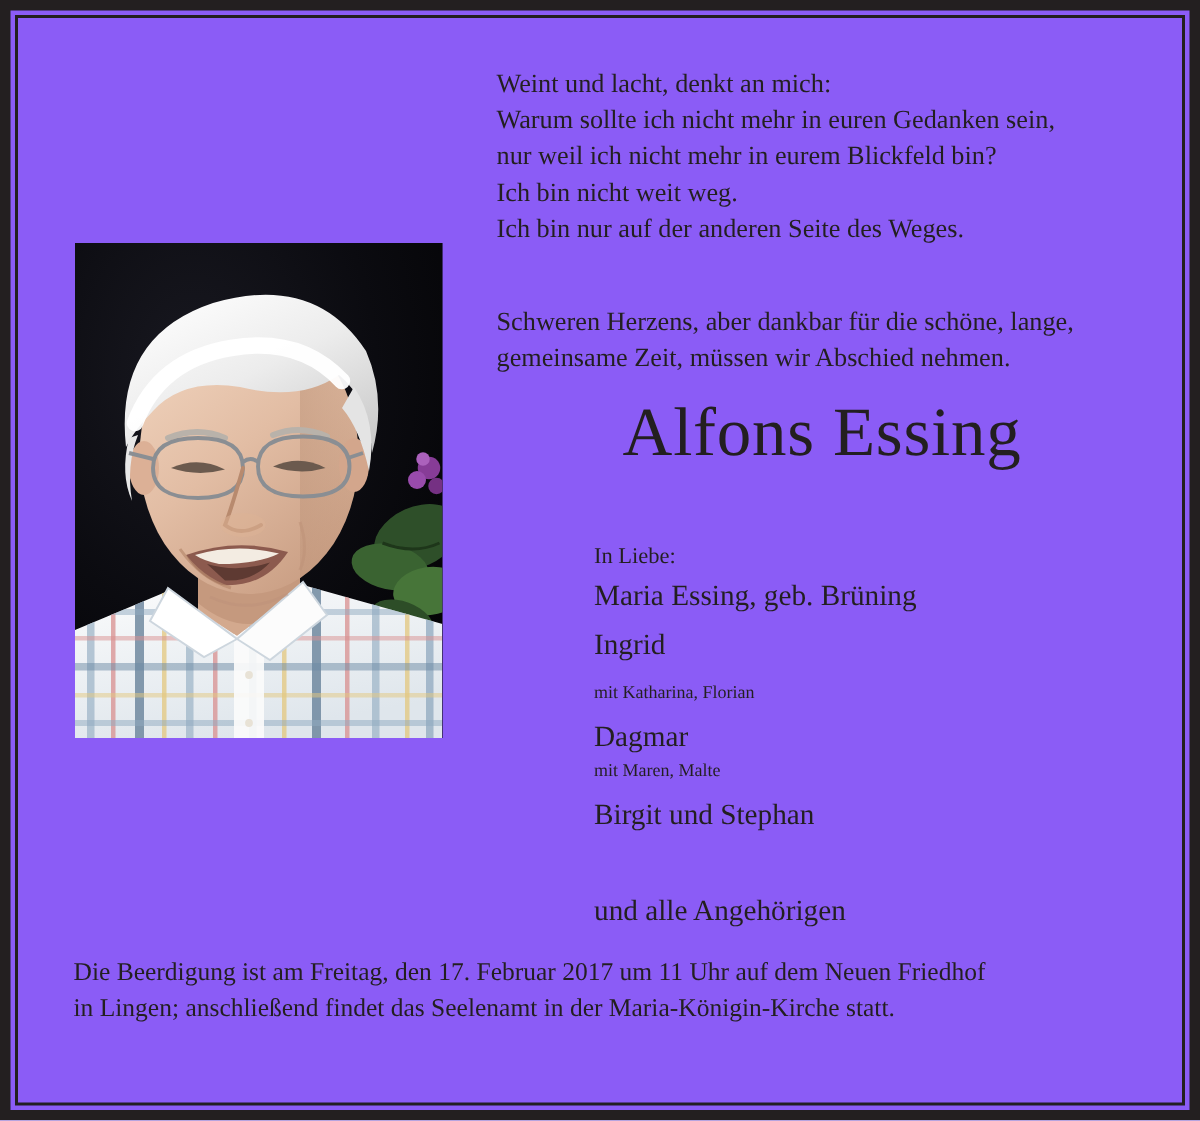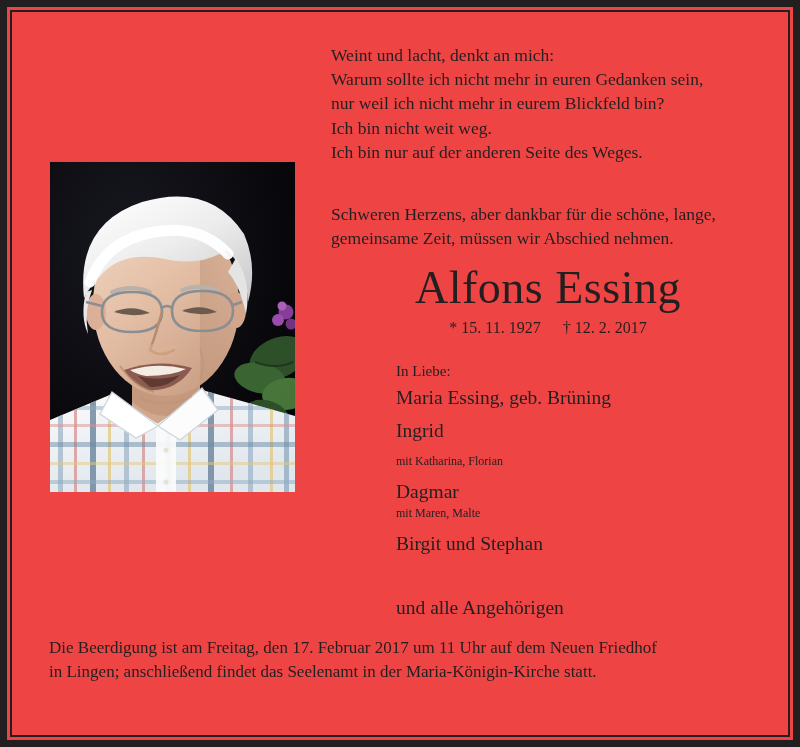--- a/index.html
+++ b/index.html
@@ -10,21 +10,21 @@
   body {
     font-family: "Liberation Serif", "DejaVu Serif", serif;
     color: #231f20;
   }
 
   .notice {
     position: relative;
     width: 800px;
     height: 747px;
     box-sizing: border-box;
-    background: #ef4444;
+    background: #8b5cf6;
     overflow: hidden;
   }
 
   
   .frame-outer {
     position: absolute;
     left: 0; top: 0;
     width: 800px;
     height: 747px;
     box-sizing: border-box;
@@ -298,23 +298,20 @@
     <div class="poem">Weint und lacht, denkt an mich:
 Warum sollte ich nicht mehr in euren Gedanken sein,
 nur weil ich nicht mehr in eurem Blickfeld bin?
 Ich bin nicht weit weg.
 Ich bin nur auf der anderen Seite des Weges.</div>
 
     <div class="intro">Schweren Herzens, aber dankbar für die schöne, lange,
 gemeinsame Zeit, müssen wir Abschied nehmen.</div>
 
     <div class="deceased-name">Alfons Essing</div>
-    <div class="deceased-dates">
-      <span>* 15. 11. 1927</span><span class="gap"></span><span>† 12. 2. 2017</span>
-    </div>
 
     <div class="in-liebe">In Liebe:</div>
 
     <div class="mourners">
       <div class="mourner">
         <div class="mourner-name">Maria Essing, geb. Brüning</div>
       </div>
       <div class="mourner">
         <div class="mourner-name">Ingrid</div>
       </div>

